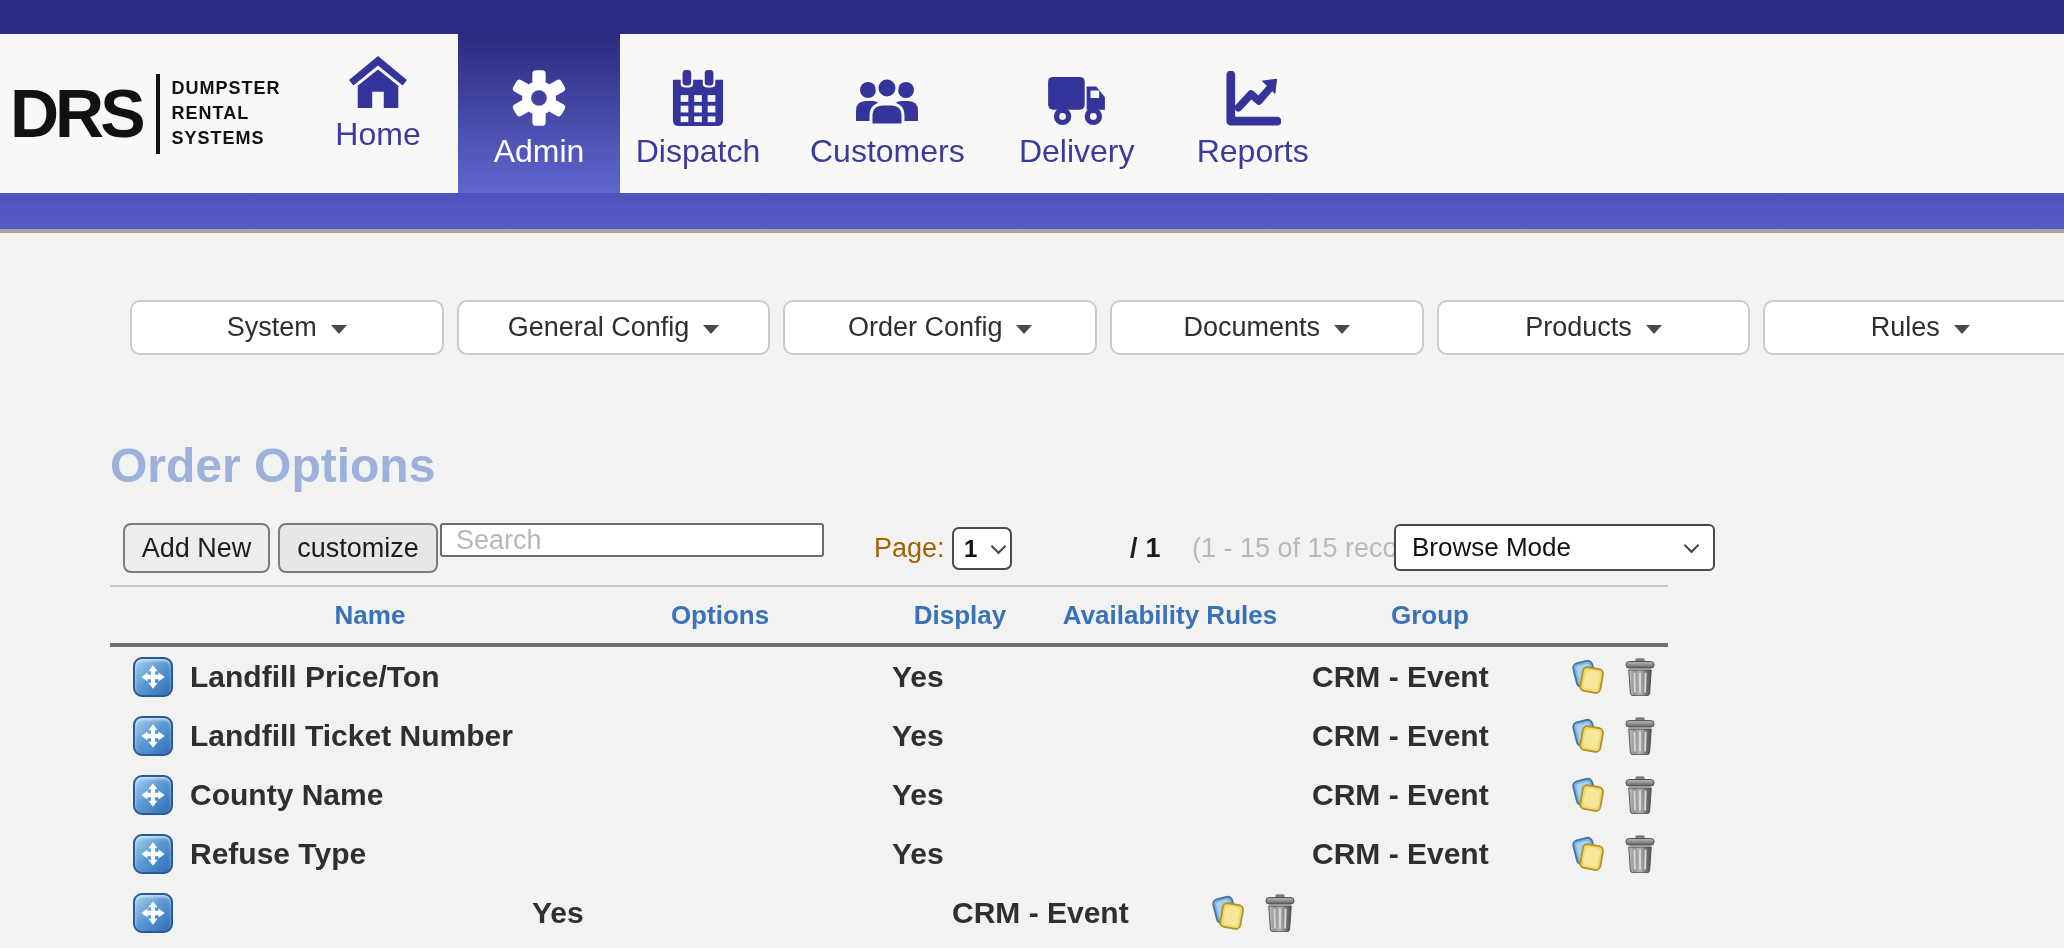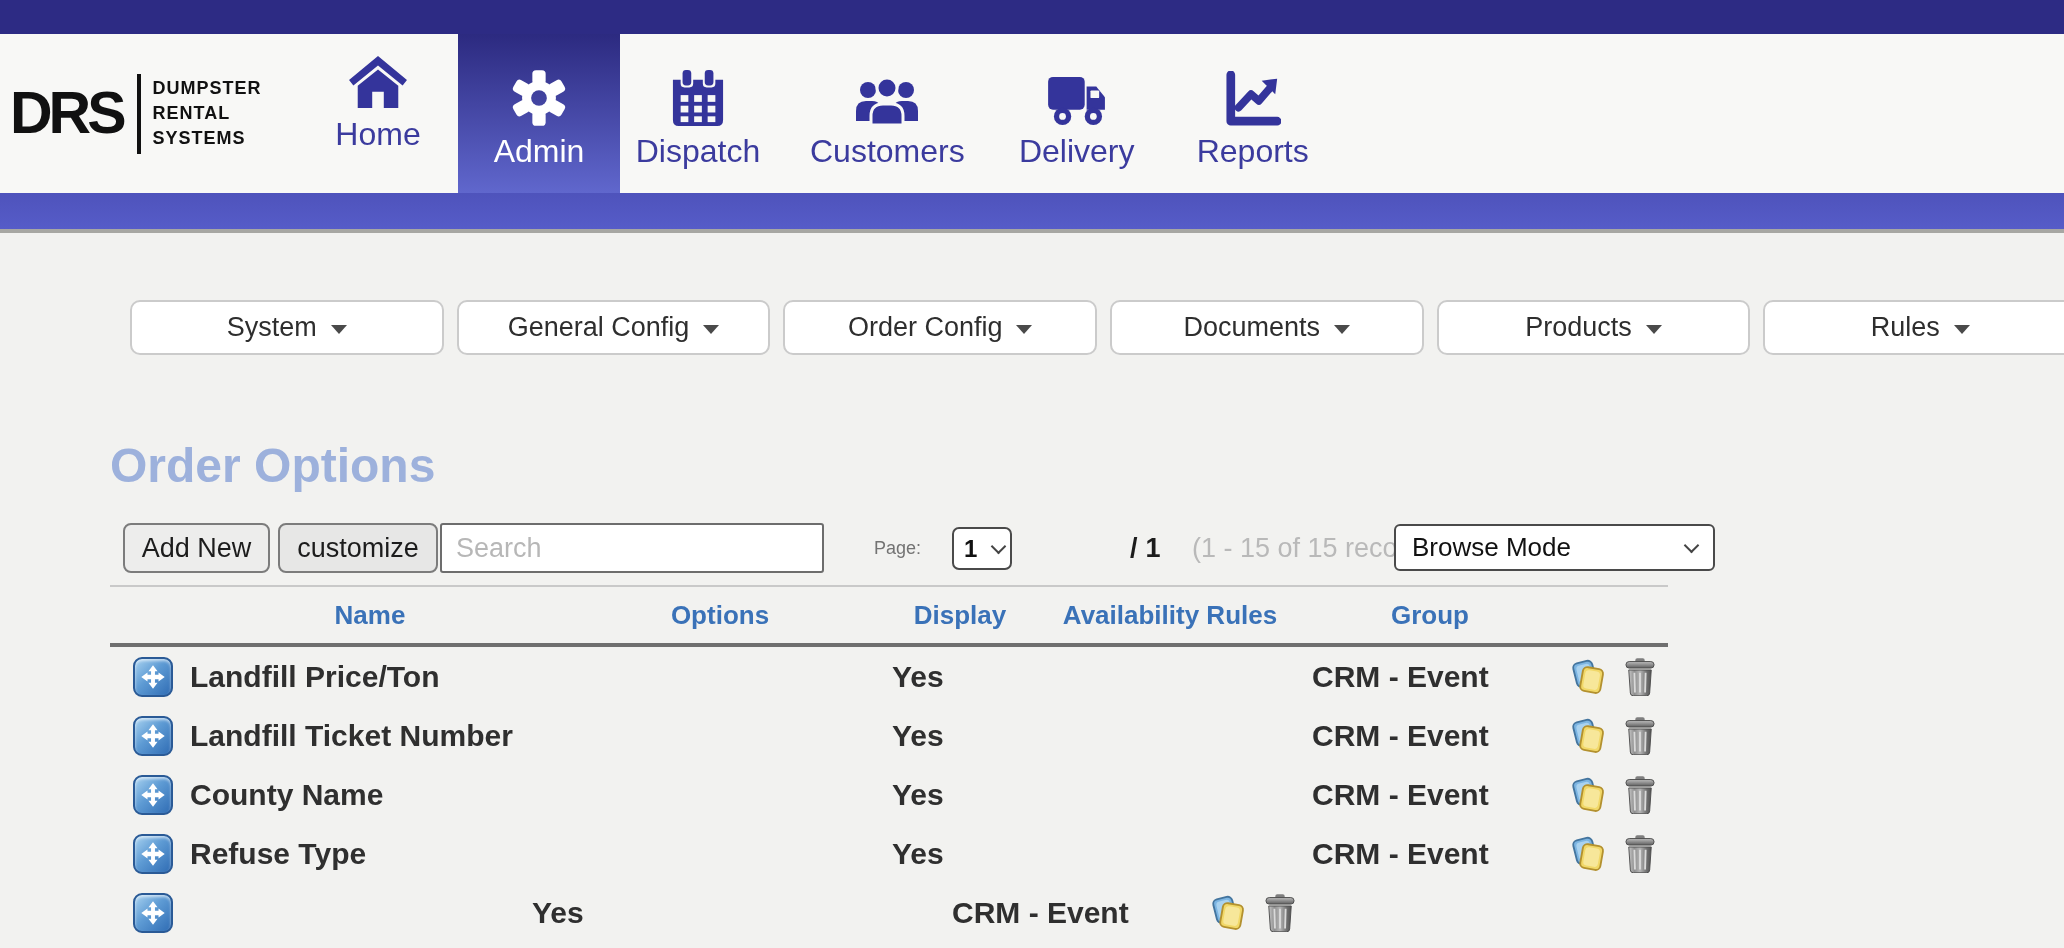--- a/index.html
+++ b/index.html
@@ -11,21 +11,21 @@
          background:linear-gradient(180deg,#2d2b84 0%,#2d2b84 15%,#565cc8 100%); }
   .hdr-divider { position:absolute; top:229px; left:0; width:2064px; height:4px; background:#a7a7a3; }
   .tile { position:absolute; top:34px; height:159px; background:#f8f8f6; }
   .tile-logo { left:0; width:458px; display:flex; align-items:center; }
   .tile-rest { left:620px; width:1444px; display:flex; align-items:flex-end; padding-left:14px; gap:48px; }
   .nav-admin-zone { position:absolute; top:34px; left:458px; width:162px; height:159px;
          background:linear-gradient(180deg,#2c2a80 0%,#6067cd 100%);
          display:flex; align-items:stretch; justify-content:center; }
 
   .logo { display:flex; align-items:center; padding-left:10px; }
-  .logo-abbr { font-size:59px; font-weight:900; letter-spacing:-4px; color:#111; line-height:0.9; }
+  .logo-abbr { font-size:68px; font-weight:900; letter-spacing:-4px; color:#111; line-height:0.9; }
   .logo-bar { width:4px; height:80px; background:#111; margin:0 12px 0 14px; }
   .logo-lines { display:flex; flex-direction:column; }
   .logo-lines span { font-size:18px; font-weight:700; letter-spacing:1px; color:#111; line-height:25px; }
 
   .nav-item { display:flex; flex-direction:column; align-items:center; justify-content:flex-end;
               padding-bottom:26px; min-width:128px; cursor:pointer; }
   .nav-item .nicon { height:58px; display:flex; align-items:flex-end; justify-content:center; }
   .nav-item .nlabel { margin-top:8px; font-size:32px; font-weight:500; color:#3b3b9e; line-height:1; }
   .nav-item.active .nlabel { color:#ffffff; }
   .nav-home { margin-left:auto; margin-right:16px; }
@@ -41,26 +41,26 @@
 
   
   .page-title { position:absolute; top:438px; left:110px; font-size:48px; font-weight:700; color:#9db1dc; }
 
   
   .toolbar { position:absolute; top:523px; left:110px; width:1845px; height:52px; }
   .tb-btn { position:absolute; top:0; height:50px; border:2px solid #7c7c7c; border-radius:8px;
             font-size:27px; color:#1c1c1c; display:flex; align-items:center; justify-content:center; cursor:pointer; }
   .tb-addnew { left:13px; width:147px; background:#ededec; }
   .tb-customize { left:168px; width:160px; background:#e7e7e6; }
-  .tb-search { position:absolute; left:330px; top:0; width:384px; height:50px; background:#ffffff;
+  .tb-search { position:absolute; left:330px; top:0; width:384px; height:34px; background:#ffffff;
                border:2px solid #6d6d6d; border-radius:3px; font-size:27px; color:#222;
                padding:0 14px; font-family:inherit; }
   .tb-search::placeholder { color:#b7b7b7; }
   .tb-pagelabel { position:absolute; left:764px; top:0; height:50px; display:flex; align-items:center;
-                  font-size:18px; color:#737373; }
+                  font-size:27px; color:#a16207; }
   .tb-pagesel { position:absolute; left:842px; top:4px; width:60px; height:43px; background:#fff;
                 border:2px solid #4a4a4a; border-radius:7px; display:flex; align-items:center;
                 padding:0 6px 0 10px; cursor:pointer; }
   .tb-pagesel .val { font-size:24px; font-weight:700; color:#111; flex:1; }
   .chev { width:11px; height:11px; border-right:2.5px solid #444; border-bottom:2.5px solid #444;
           transform:rotate(45deg); margin-top:-5px; }
   .tb-slash { position:absolute; left:1020px; top:0; height:50px; display:flex; align-items:center;
               gap:8px; font-size:27px; font-weight:700; color:#1c1c1c; }
   .tb-records { position:absolute; left:1082px; top:0; height:50px; display:flex; align-items:center;
                 font-size:27px; color:#b9b9b9; }

